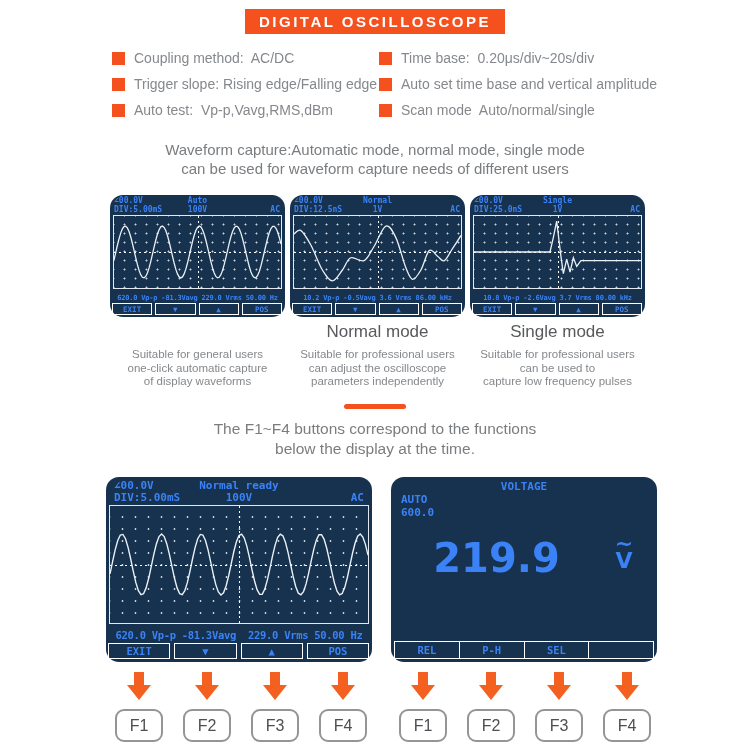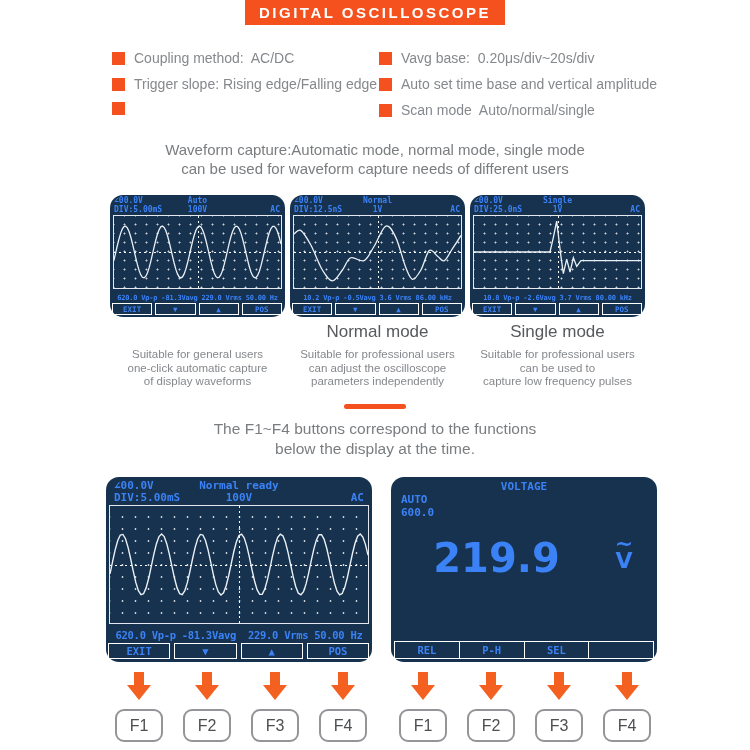--- a/index.html
+++ b/index.html
@@ -1,20 +1,20 @@
 <!DOCTYPE html>
 <html><head>
 <meta charset="utf-8">
 <style>
   html,body{margin:0;padding:0;background:#fff;}
   #canvas{position:relative;width:750px;height:750px;background:#fff;overflow:hidden;
           font-family:"Liberation Sans",sans-serif;}
 
   
-  .banner{position:absolute;top:0;left:50%;transform:translateX(-50%);
+  .banner{position:absolute;top:9px;left:50%;transform:translateX(-50%);
     background:var(--accent,#F4511E);color:#fff;font-size:15px;font-weight:bold;
     letter-spacing:2.5px;padding:4px 14px;white-space:nowrap;}
 
   
   .feat{position:absolute;display:flex;align-items:center;gap:9px;}
   .feat .sq{width:13px;height:13px;background:var(--accent,#F4511E);flex:none;}
   .feat span.txt{font-size:14px;color:#85888C;white-space:pre;}
 
   
   .intro,.fnintro{position:absolute;left:0;right:0;text-align:center;color:#7A7D80;}
@@ -106,24 +106,25 @@
   <div class="feat" style="left:112px;top:50px;">
     <span class="sq"></span>
     <span class="txt">Coupling method:  AC/DC</span>
   </div>
   <div class="feat" style="left:112px;top:76px;">
     <span class="sq"></span>
     <span class="txt">Trigger slope: Rising edge/Falling edge</span>
   </div>
   <div class="feat" style="left:112px;top:102px;">
     <span class="sq"></span>
+    <span class="txt">Auto test:  Vp-p,Vavg,RMS,dBm</span>
   </div>
   <div class="feat" style="left:379px;top:50px;">
     <span class="sq"></span>
-    <span class="txt">Vavg base:  0.20μs/div~20s/div</span>
+    <span class="txt">Time base:  0.20μs/div~20s/div</span>
   </div>
   <div class="feat" style="left:379px;top:76px;">
     <span class="sq"></span>
     <span class="txt">Auto set time base and vertical amplitude</span>
   </div>
   <div class="feat" style="left:379px;top:102px;">
     <span class="sq"></span>
     <span class="txt">Scan mode  Auto/normal/single</span>
   </div>
 

